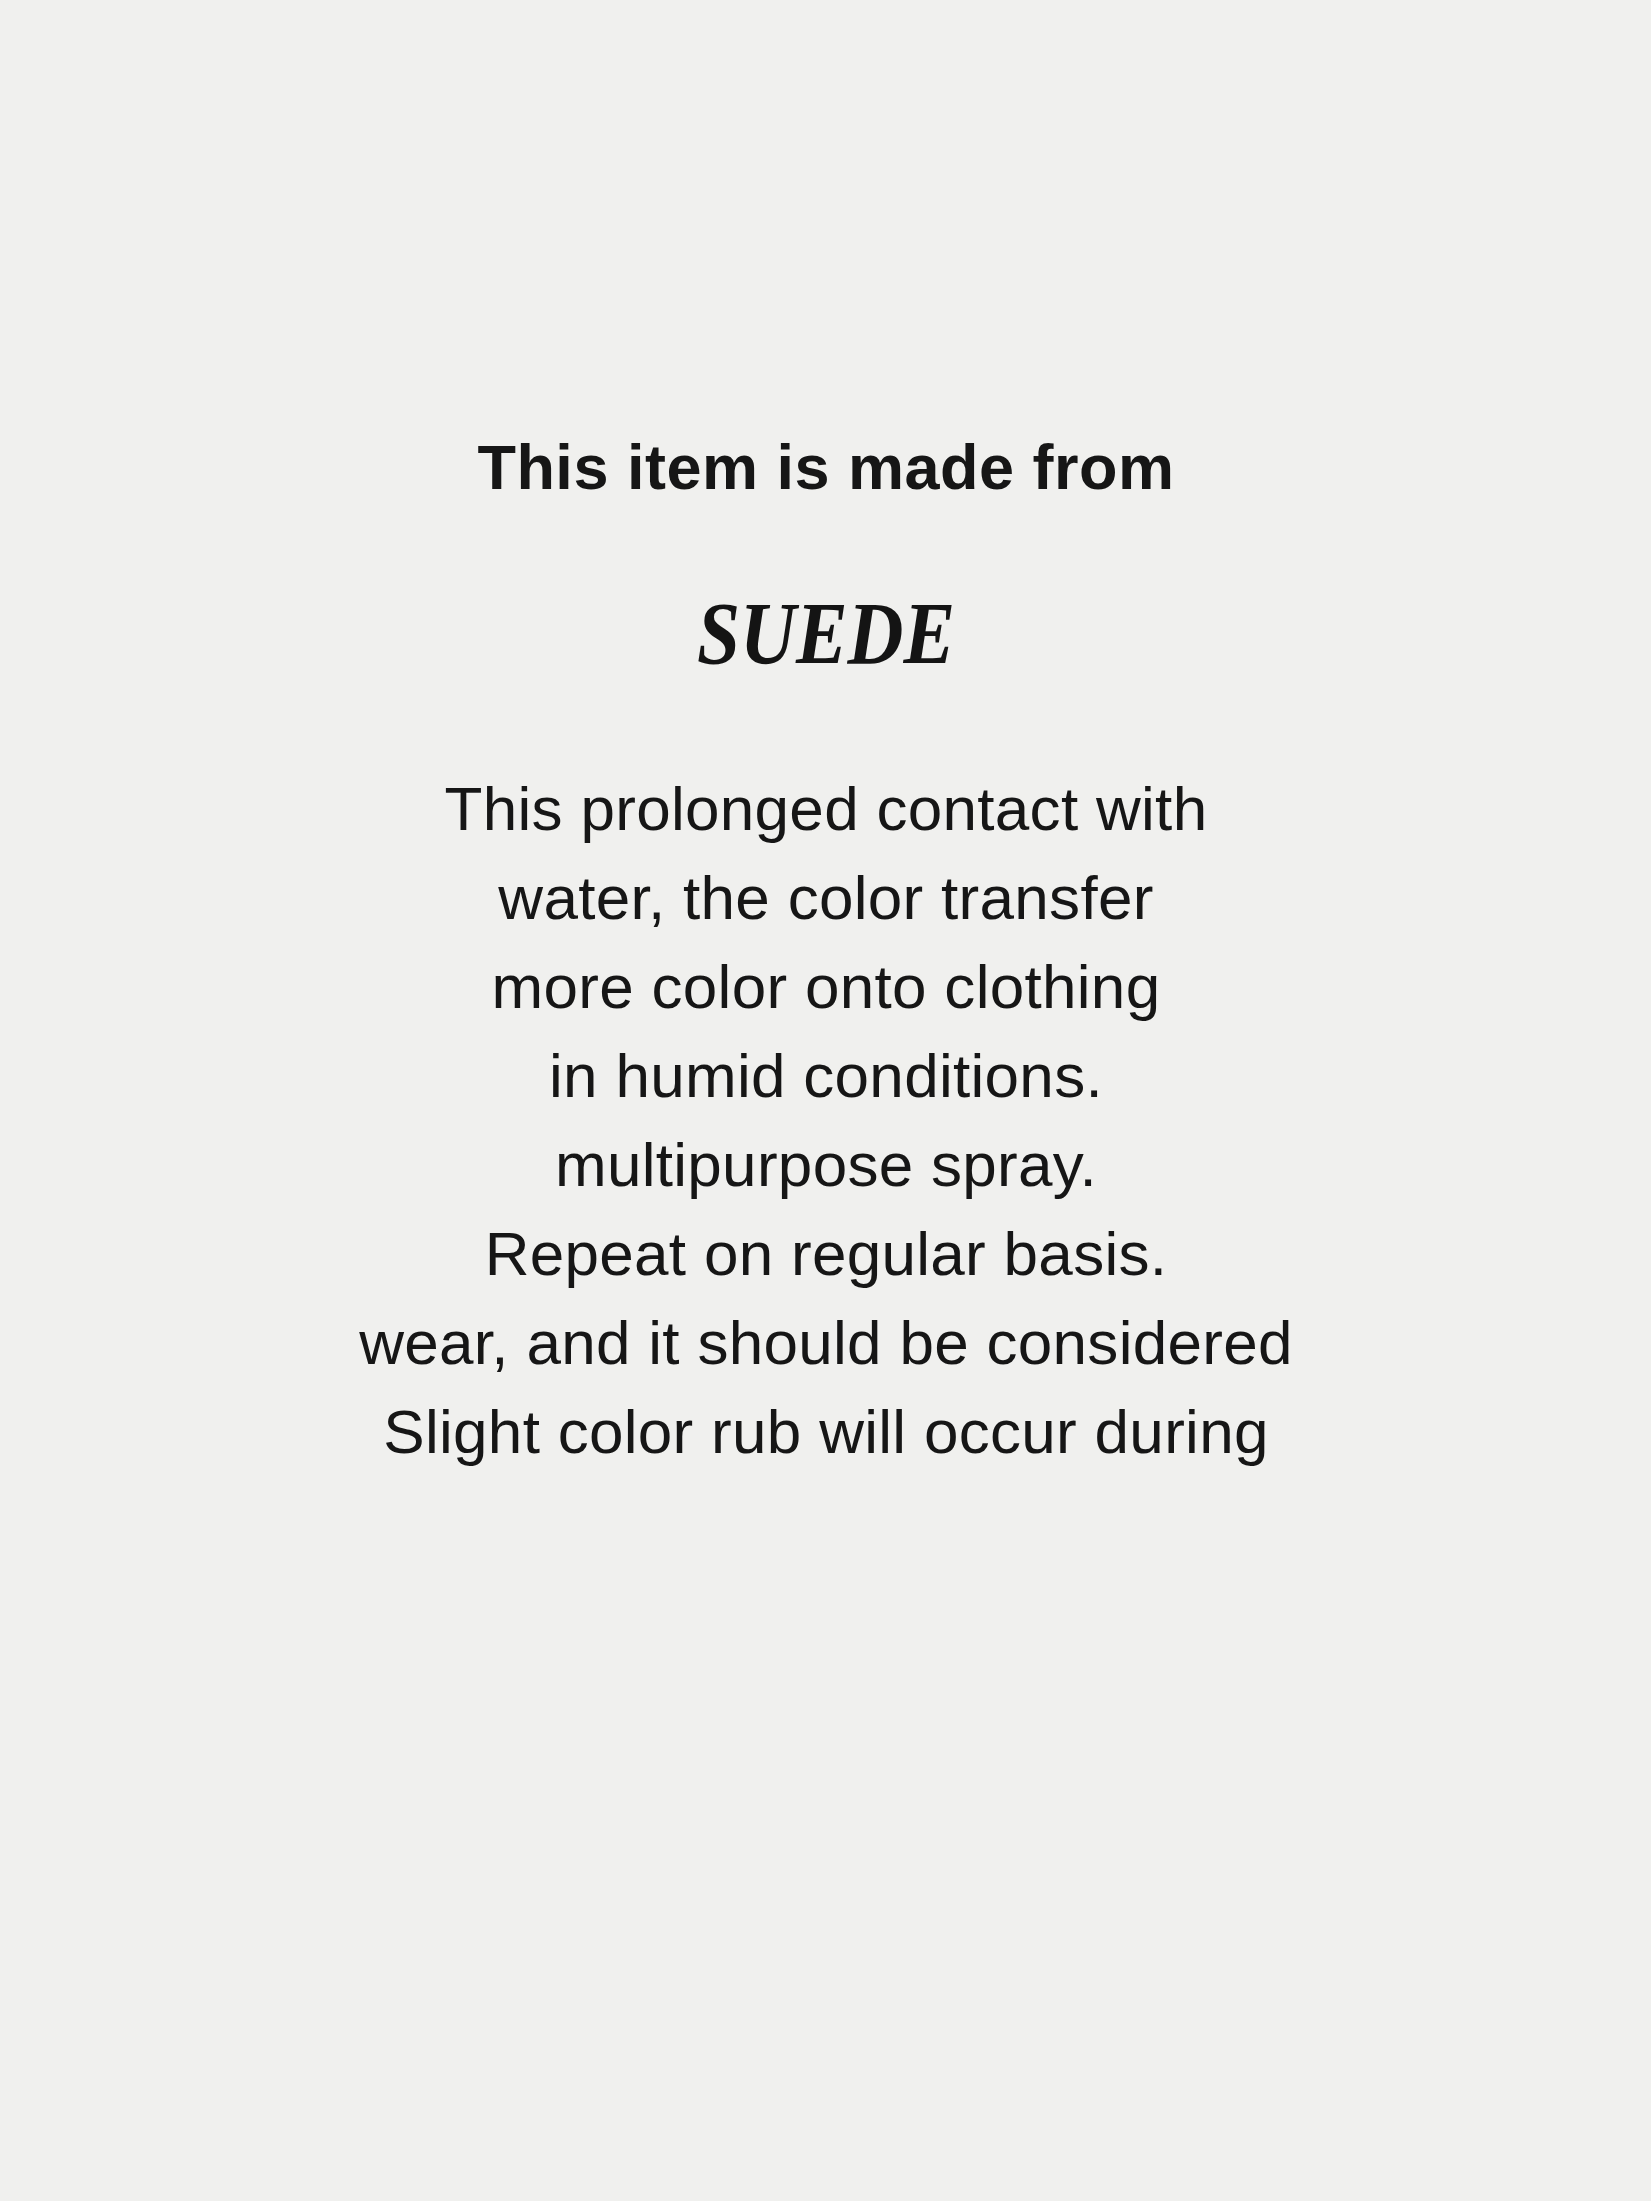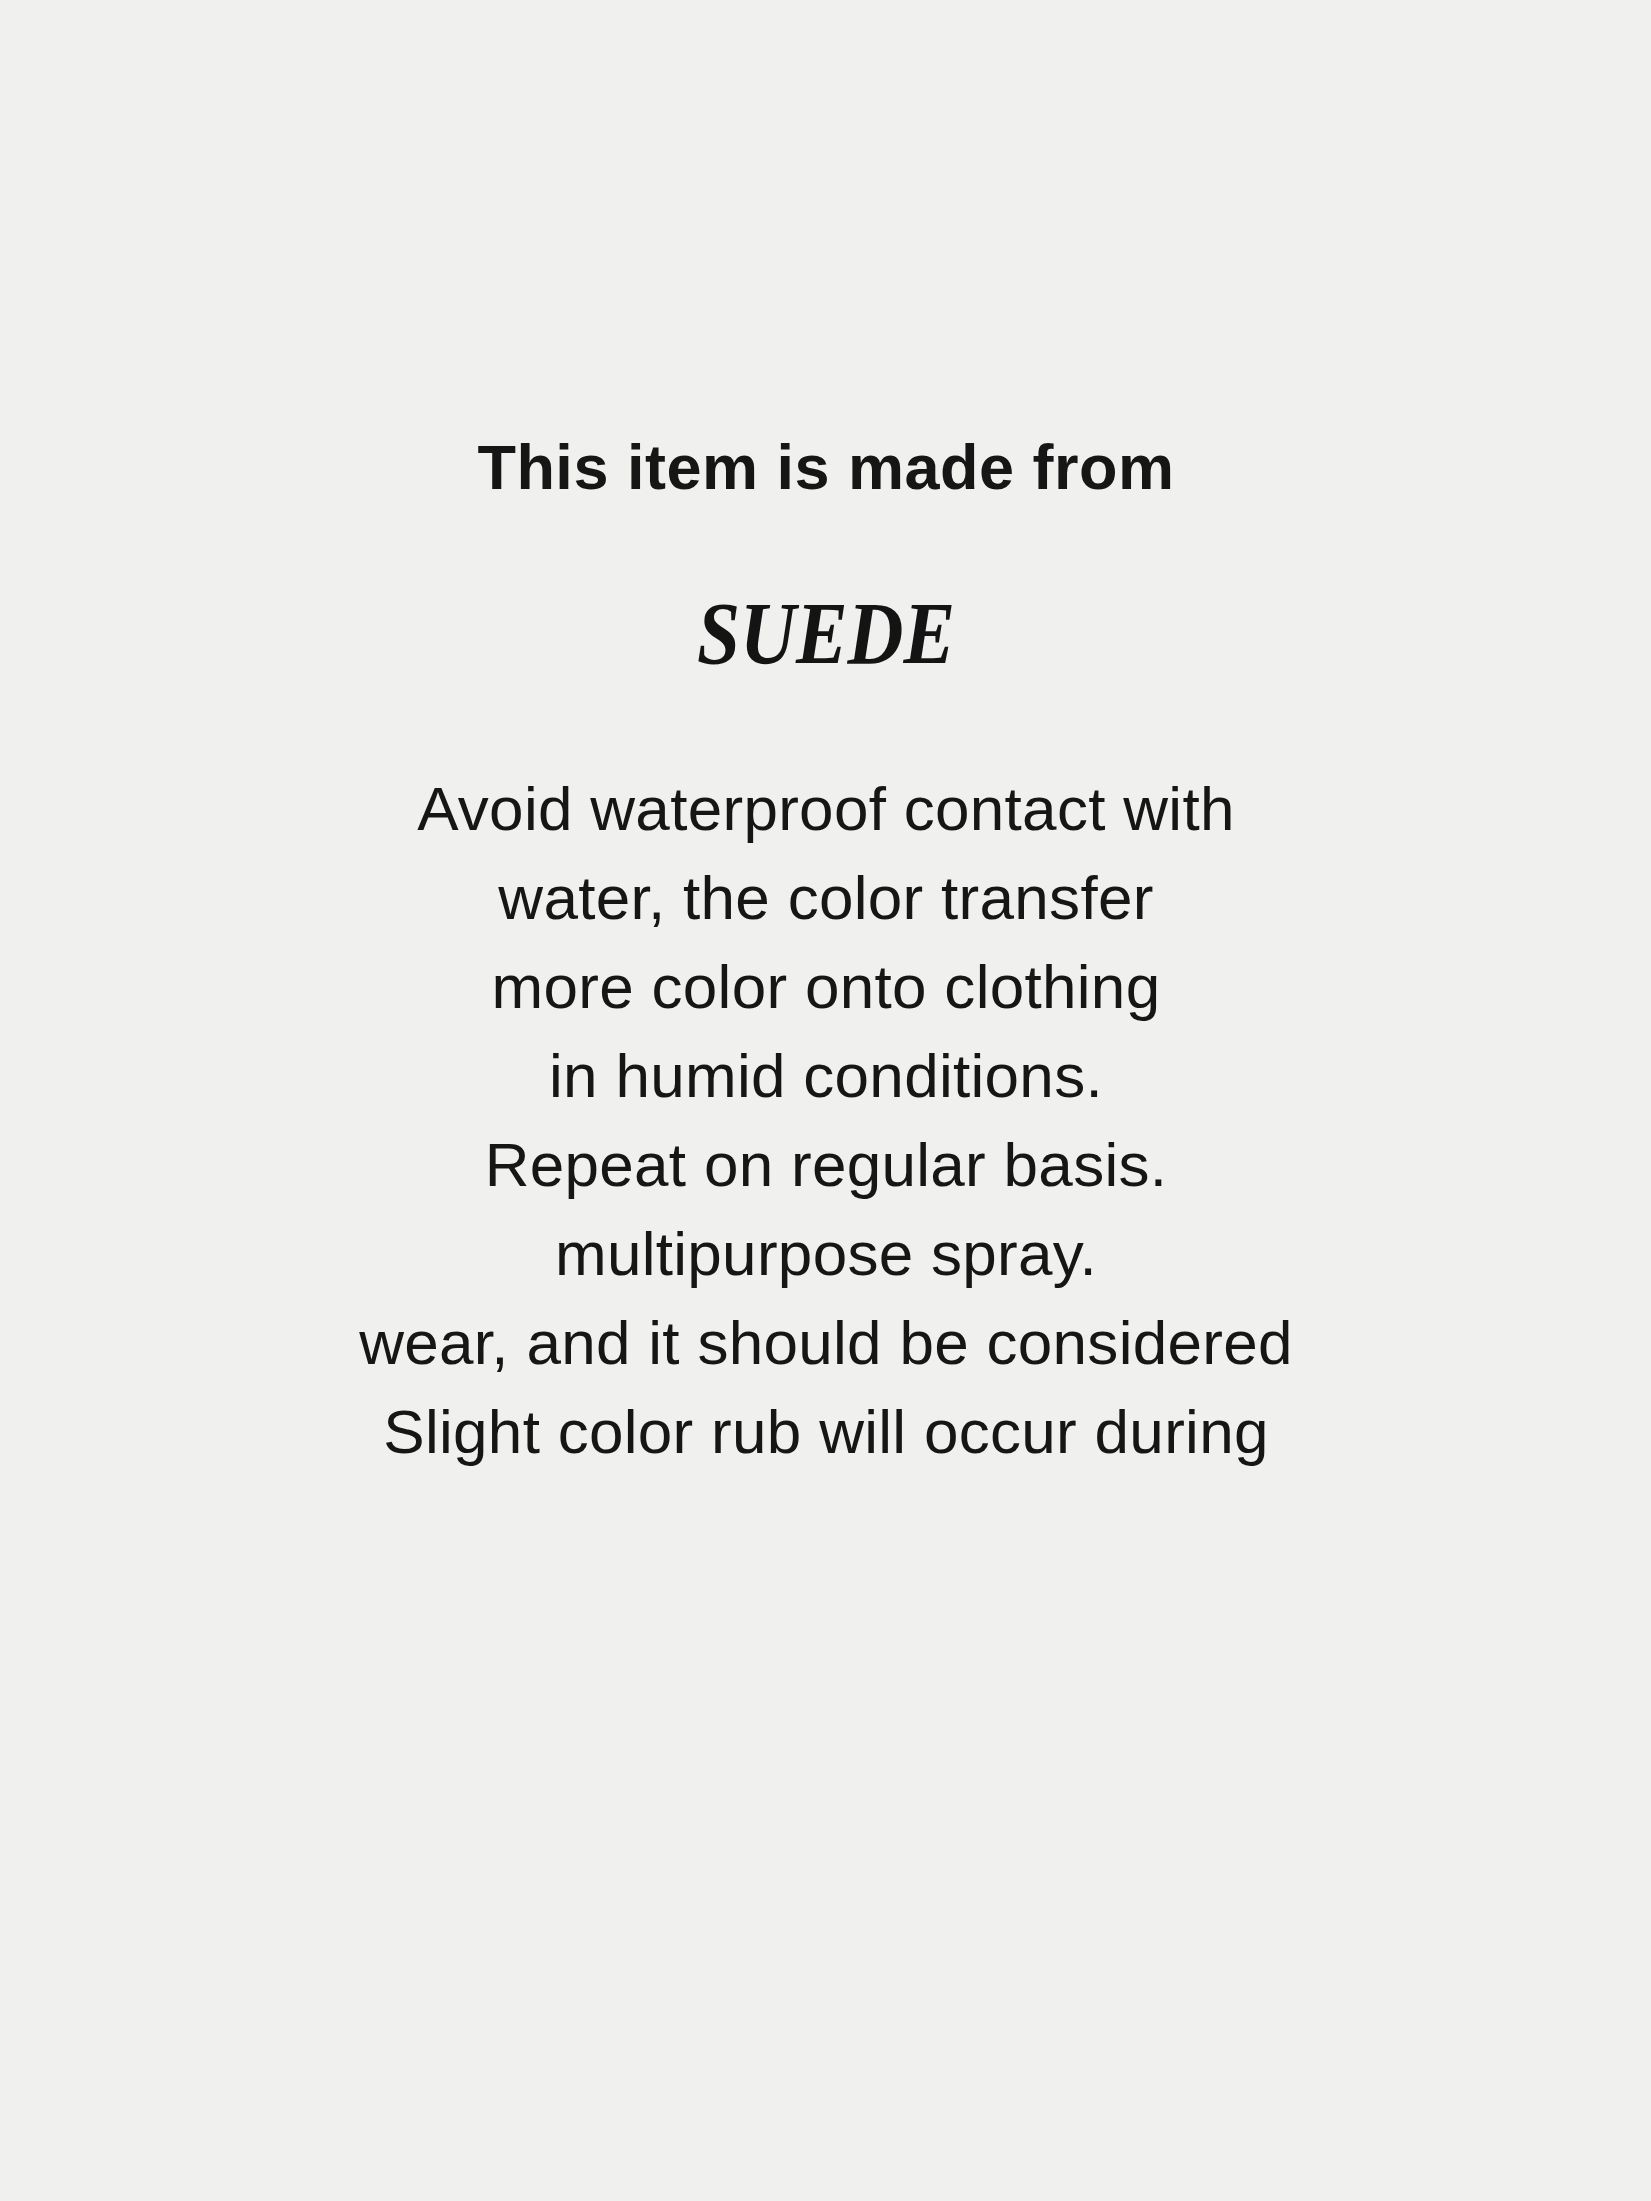--- a/index.html
+++ b/index.html
@@ -54,23 +54,23 @@
 </style>
 </head>
 <body>
 
 <main class="care-card">
   <div class="intro-text">This item is made from</div>
 
   <div class="material-name">SUEDE</div>
 
   <div class="care-text">
-    <div class="care-line">Avoid waterproof contact with</div>
+    <div class="care-line">This prolonged contact with</div>
     <div class="care-line">water, the color transfer</div>
     <div class="care-line">more color onto clothing</div>
     <div class="care-line">in humid conditions.</div>
+    <div class="care-line">multipurpose spray.</div>
     <div class="care-line">Repeat on regular basis.</div>
-    <div class="care-line">multipurpose spray.</div>
     <div class="care-line">wear, and it should be considered</div>
     <div class="care-line">Slight color rub will occur during</div>
   </div>
 </main>
 
 
 </body></html>

